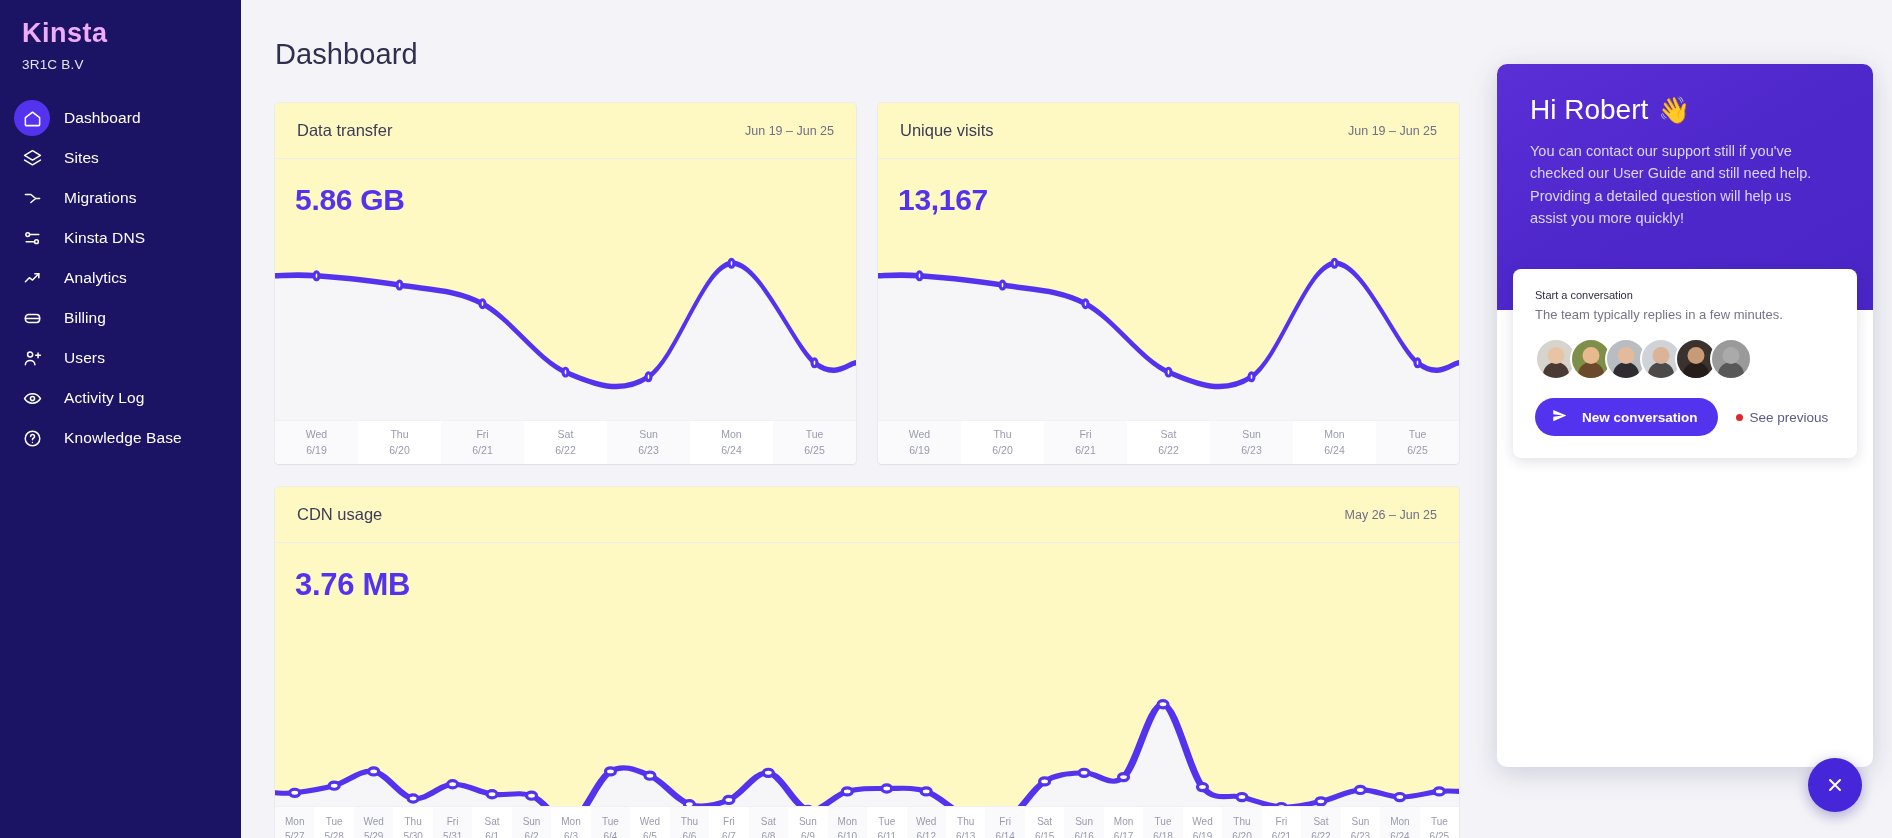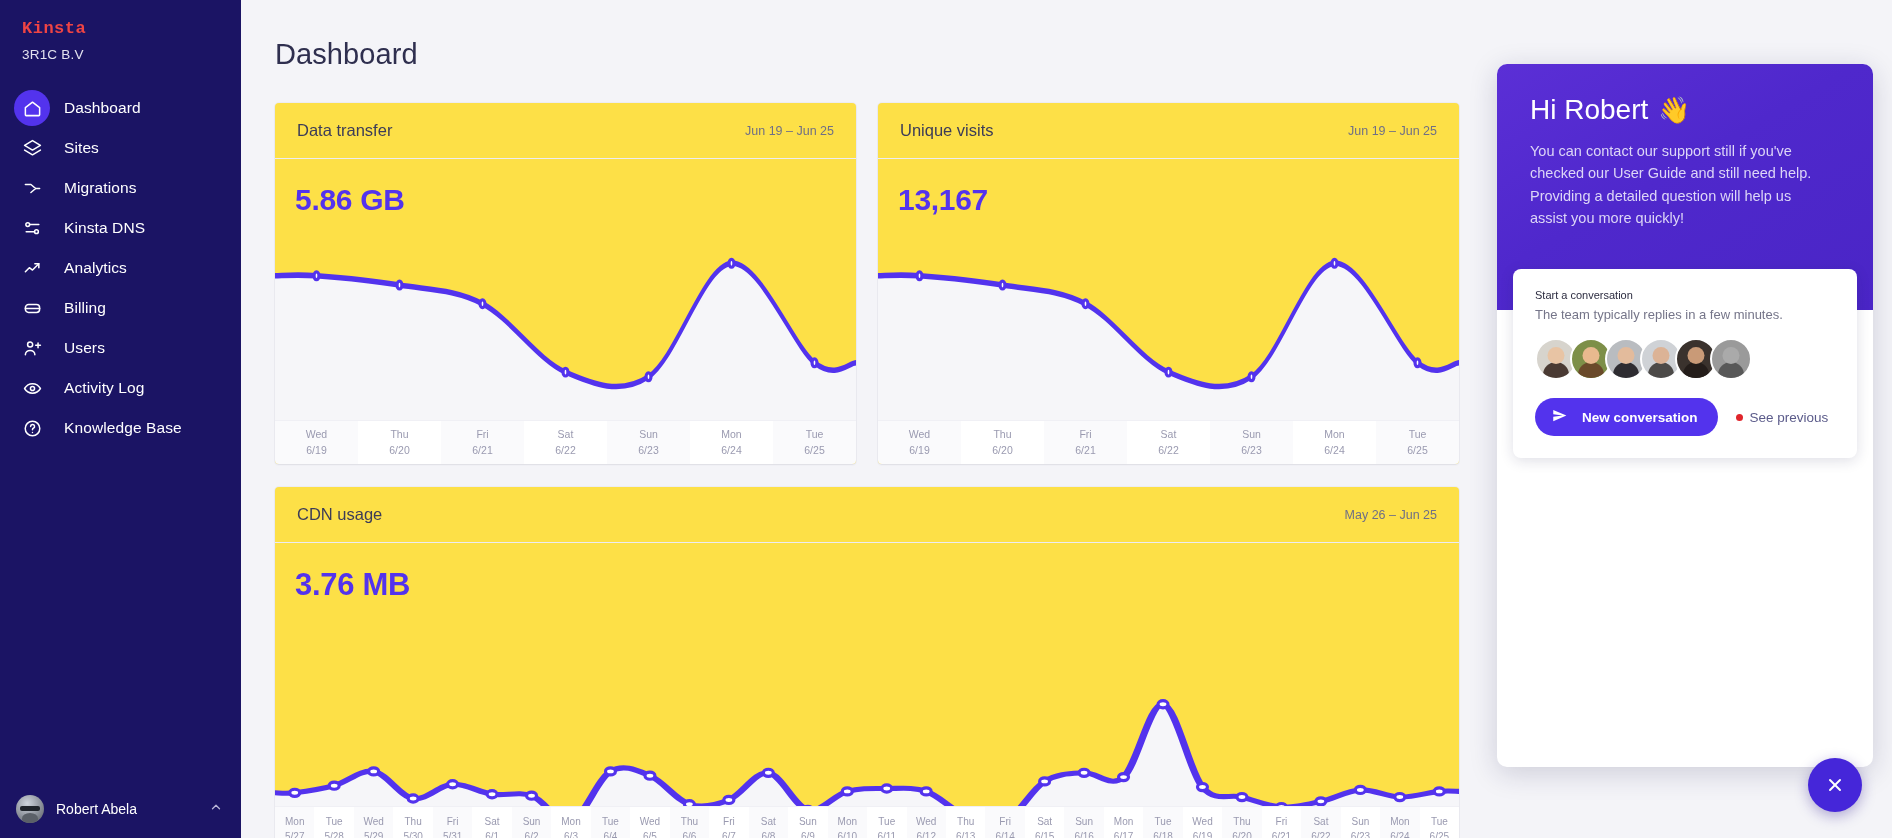--- a/index.html
+++ b/index.html
@@ -16,23 +16,23 @@
   
   .sidebar {
     width: 241px; height: 838px;
     background: #1b1464;
     flex: 0 0 241px;
     position: relative;
     color: #fff;
   }
   .brand-wrap { padding: 20px 0 0 22px; }
   .brand-logo {
-    font-size: 17px; font-weight: 700; letter-spacing: 0.5px;
-    color: #ef4444; line-height: 1;
-    font-family: Liberation Mono, monospace;
+    font-size: 27px; font-weight: 700; letter-spacing: 0.5px;
+    color: #f0abfc; line-height: 1;
+    font-family: Liberation Sans, sans-serif;
   }
   .brand-sub {
     margin-top: 10px;
     font-size: 13.5px; color: #e3e2ef; font-weight: 400; letter-spacing: .2px;
   }
   .nav { margin-top: 26px; }
   .nav-item {
     display: flex; align-items: center;
     height: 40px; margin-bottom: 0;
     padding-left: 14px;
@@ -89,21 +89,21 @@
     overflow: hidden;
   }
   .page-title {
     font-size: 29px; color: #2f2f4f; font-weight: 400;
     padding: 38px 0 0 34px; letter-spacing: .1px;
   }
   .cards-wrap { padding: 32px 0 0 34px; }
   .row-top { display: flex; gap: 22px; }
 
   .card {
-    background: #fde047;
+    background: #fef9c3;
     border-radius: 4px;
     box-shadow: 0 1px 2px rgba(30,30,60,.07), 0 0 0 1px rgba(30,30,60,.03);
     position: relative;
     overflow: hidden;
   }
   .card-sm { width: 581px; height: 361px; }
   .card-lg { width: 1184px; height: 365px; margin-top: 23px; }
 
   .card-head {
     height: 56px;
@@ -307,29 +307,20 @@
             <svg width="19" height="19" viewBox="0 0 24 24" fill="none" stroke="#ffffff" stroke-width="1.9" stroke-linecap="round" stroke-linejoin="round">
               <circle cx="12" cy="12" r="9.2"></circle>
               <path d="M9.6 9.4a2.5 2.5 0 1 1 3.4 2.3c-.7.3-1 .9-1 1.6v.4"></path>
               <circle cx="12" cy="17" r="0.9" fill="currentColor" stroke="none"></circle>
             </svg>
           </span>
           <span class="nav-label">Knowledge Base</span>
         </div>
       </nav>
 
-    <div class="user-row">
-      <div class="avatar-user"></div>
-      <div class="user-name">Robert Abela</div>
-      <div class="user-chevron">
-        <svg width="14" height="14" viewBox="0 0 24 24" fill="none" stroke="currentColor" stroke-width="2.2" stroke-linecap="round" stroke-linejoin="round">
-            <polyline points="18 15 12 9 6 15"></polyline>
-          </svg>
-      </div>
-    </div>
   </aside>
 
   <main class="main">
     <h1 class="page-title">Dashboard</h1>
 
     <div class="cards-wrap">
       <div class="row-top">
 
         <section class="card card-sm">
           <div class="card-head">

